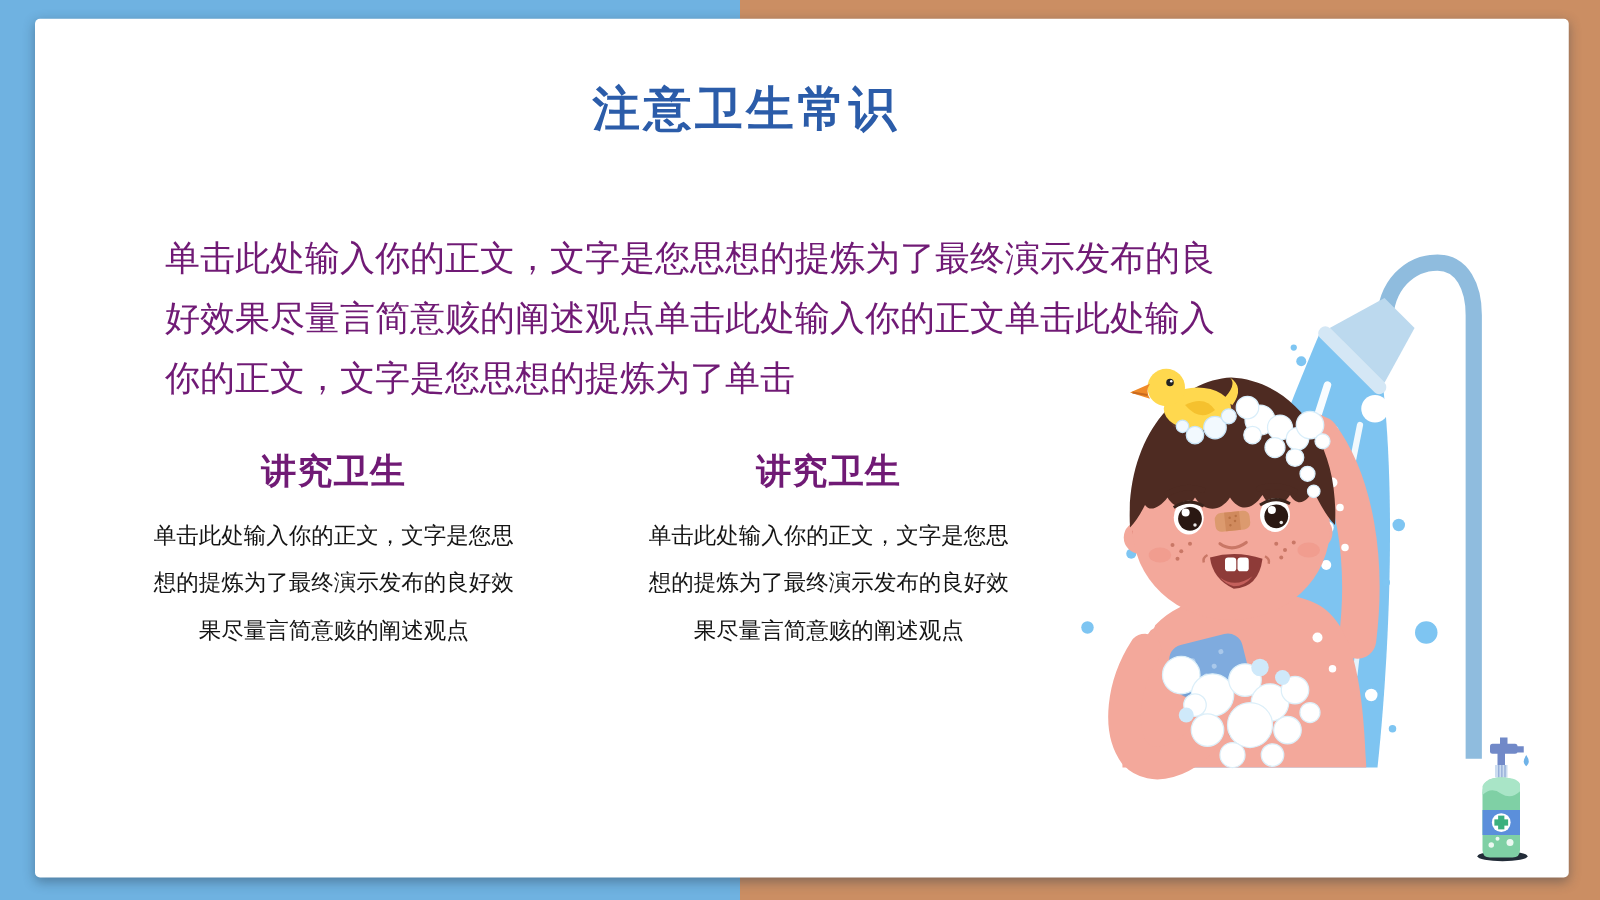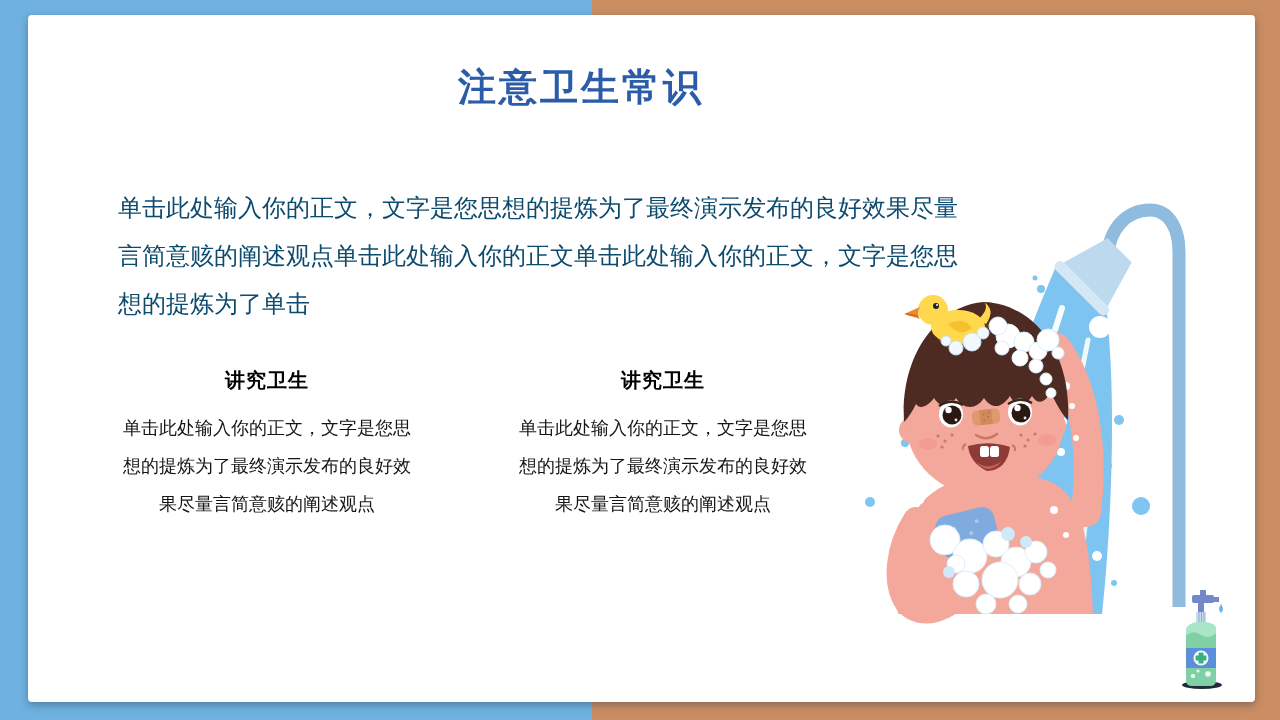--- a/index.html
+++ b/index.html
@@ -1,31 +1,31 @@
 <!DOCTYPE html>
 <html><head>
 <meta charset="utf-8">
 <style>
   html,body { margin:0; padding:0; background:#444; }
   .page { position:relative; width:1280px; height:720px; overflow:hidden;
           background:#6FB2E1; font-family:"Liberation Sans", sans-serif; }
   .bg-right { position:absolute; left:592px; top:0; width:688px; height:720px; background:#CB8E63; }
   .card { position:absolute; left:28px; top:15px; width:1227px; height:687px;
           background:#ffffff; border-radius:4px; box-shadow:0 3px 9px rgba(35,55,75,.42); }
-  .title { position:absolute; left:28px; top:62px; width:1106px; margin:0;
+  .title { position:absolute; left:44px; top:62px; width:1106px; margin:0;
            text-align:center; font-size:38px; font-weight:bold; letter-spacing:3px;
            color:#2B5CA9; font-family:"Liberation Sans", sans-serif; }
-  .paragraph { position:absolute; left:118px; top:184px; width:849px; margin:0;
+  .paragraph { position:absolute; left:132px; top:184px; width:849px; margin:0;
                font-family:"Liberation Serif","DejaVu Serif",serif;
-               font-size:24px; line-height:48px; color:#0c4a6e; }
+               font-size:28px; line-height:48px; color:#701a75; }
   .col { position:absolute; top:365px; width:292px; text-align:center; }
   .col-1 { left:121px; }
   .col-2 { left:517px; }
-  .col h2 { margin:0 0 14px 0; font-size:20px; line-height:30px; font-weight:bold;
-            letter-spacing:1px; color:#000000; font-family:Liberation Sans, sans-serif; }
+  .col h2 { margin:0 0 14px 0; font-size:28px; line-height:30px; font-weight:bold;
+            letter-spacing:1px; color:#701a75; font-family:Liberation Mono, monospace; }
   .col p  { margin:0; font-family:"Liberation Serif","DejaVu Serif",serif;
             font-size:18px; line-height:38px; color:#141414; }
   .illustration { position:absolute; left:850px; top:190px; width:410px; height:520px; }
 </style>
 </head>
 <body>
 
 <div class="page">
   <div class="bg-right"></div>
   <div class="card"></div>

